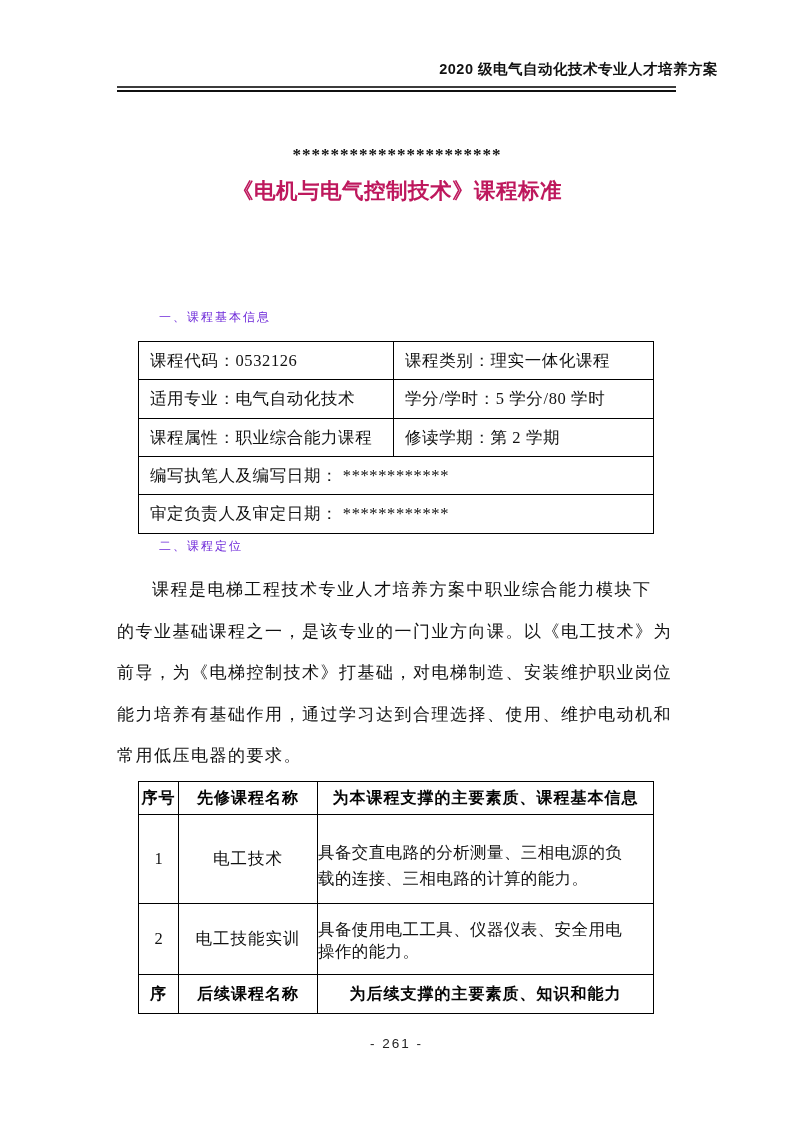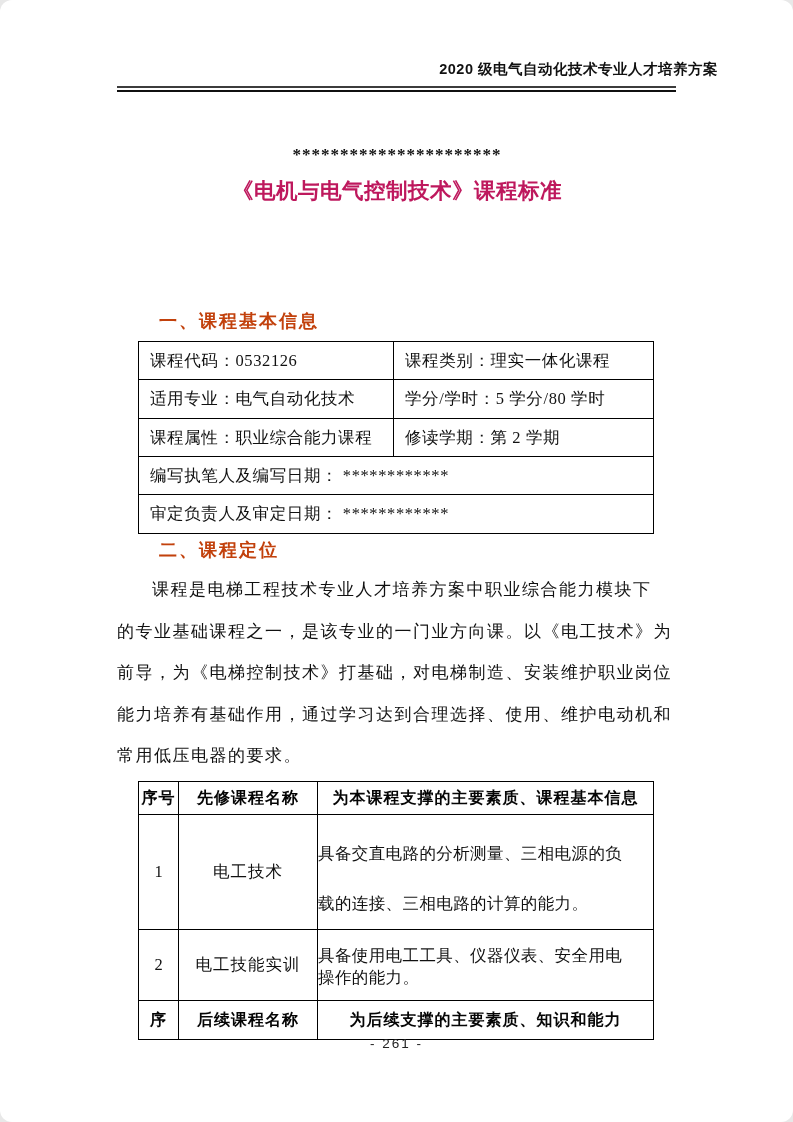--- a/index.html
+++ b/index.html
@@ -5,21 +5,20 @@
   html,body { margin:0; padding:0; background:#e8e8e8; }
   .page {
     position: relative;
     width: 793px;
     height: 1122px;
     margin: 0 auto;
     background: #ffffff;
     font-family: "Liberation Serif", "DejaVu Serif", serif;
     color: #1a1a1a;
     overflow: hidden;
-    border-radius: 12px;
   }
   
   .header-text {
     position: absolute;
     top: 60px;
     right: 75px;
     font-family: "Liberation Sans", "DejaVu Sans", sans-serif;
     font-weight: bold;
     font-size: 14.5px;
     letter-spacing: 0.5px;
@@ -56,24 +55,24 @@
     font-weight: bold;
     font-size: 21.5px;
     letter-spacing: 0.5px;
     color: #be185d;
   }
   
   .sec-heading {
     position: absolute;
     left: 159px;
     font-family: "Liberation Sans", "DejaVu Sans", sans-serif;
-    font-weight: bold;
-    font-size: 18px;
+    font-weight: normal;
+    font-size: 12px;
     letter-spacing: 2px;
-    color: #c2410c;
+    color: #6d28d9;
   }
   .sec1-heading { top: 309px; }
   .sec2-heading { top: 538px; }
   
   table { border-collapse: collapse; }
   .info-table {
     position: absolute;
     left: 138px;
     top: 341px;
     width: 515px;
@@ -136,21 +135,21 @@
     padding-top: 13px;
     letter-spacing: 1px;
     font-family: Liberation Serif, serif;
   }
   .desc-cell {
     vertical-align: top;
     white-space: pre-line;
     padding: 4px 2px 0 6px;
     letter-spacing: 0.4px;
   }
-  .desc-cell.lh-tall { line-height: 50px; padding-top: 14px; }
+  .desc-cell.lh-tall { line-height: 26px; padding-top: 14px; }
   .desc-cell.lh-short { line-height: 22px; padding-top: 3px; }
   
   .page-footer {
     position: absolute;
     left: 0;
     top: 1036px;
     width: 100%;
     text-align: center;
     font-family: "Liberation Sans", "DejaVu Sans", sans-serif;
     font-size: 13.5px;

